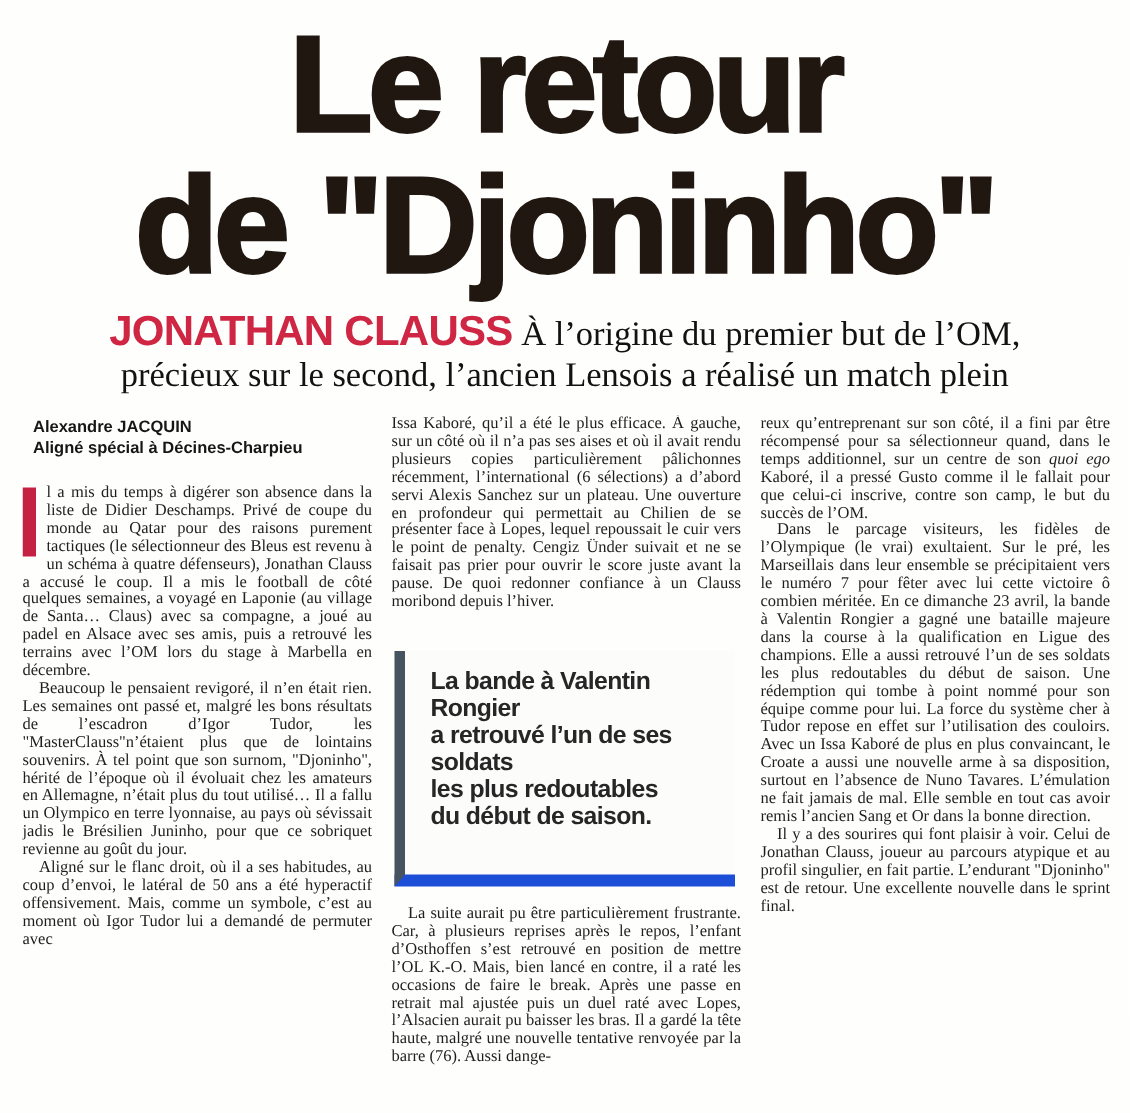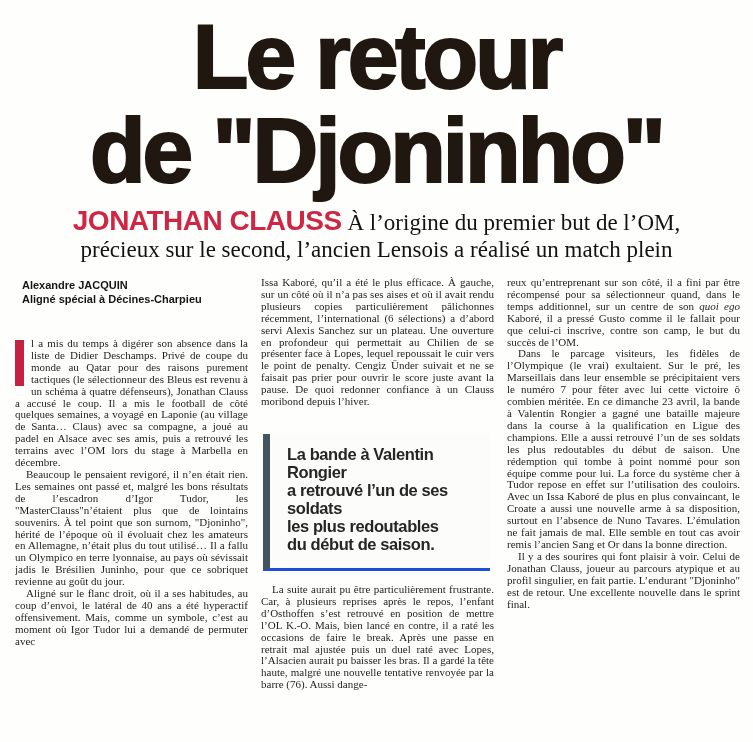--- a/index.html
+++ b/index.html
@@ -42,40 +42,40 @@
     font-family:"Liberation Serif",serif;
     font-size:11px;line-height:11.9px;
     text-align:justify;color:#1e1e1e;
     overflow:hidden;height:440px;
   }
   .col p{margin:0;}
   .col p.indent{text-indent:11px;}
   
   .byline{
     font-family:"Liberation Sans",sans-serif;
-    margin:2px 0 32px 7px;text-align:left;
+    margin:2px 0 17px 7px;text-align:left;
   }
   .byline .b-author,.byline .b-role{
     font-weight:bold;font-size:11px;line-height:13.5px;color:#161616;display:block;
   }
   .byline .b-email{
     font-size:10.5px;line-height:13px;color:#5c5c5c;display:block;
   }
   
   .dropbar{
     float:left;width:9px;height:46px;
     background:#c52142;margin:2px 7px 1px 0;
   }
   
   .pullquote{
     margin:26px 4px 13px 2px;
     border-left:7px solid #46545f;
-    border-bottom:3px solid #1d4ed8;
+    border-bottom:8px solid #1d4ed8;
     background:#fcfcfb;
-    padding:11px 4px 15px 17px;
+    padding:11px 4px 30px 17px;
   }
   .pullquote .q-text{
     font-family:"Liberation Sans",sans-serif;
     font-weight:bold;font-size:16.5px;line-height:18px;
     letter-spacing:-0.4px;color:#262626;
     text-align:left;white-space:pre-line;
   }
   .italic{font-style:italic;}
 </style>
 </head>
@@ -92,21 +92,21 @@
 
   <div class="columns">
 
     <div class="col">
       <div class="byline">
         <span class="b-author">Alexandre JACQUIN</span>
         <span class="b-role">Aligné spécial à Décines-Charpieu</span>
       </div>
       <p><span class="dropbar"></span><span>l a mis du temps à digérer son absence dans la liste de Didier Deschamps. Privé de coupe du monde au Qatar pour des raisons purement tactiques (le sélectionneur des Bleus est revenu à un schéma à quatre défenseurs), Jonathan Clauss a accusé le coup. Il a mis le football de côté quelques semaines, a voyagé en Laponie (au village de Santa… Claus) avec sa compagne, a joué au padel en Alsace avec ses amis, puis a retrouvé les terrains avec l’OM lors du stage à Marbella en décembre.</span></p>
       <p class="indent">Beaucoup le pensaient revigoré, il n’en était rien. Les semaines ont passé et, malgré les bons résultats de l’escadron d’Igor Tudor, les "MasterClauss"n’étaient plus que de lointains souvenirs. À tel point que son surnom, "Djoninho", hérité de l’époque où il évoluait chez les amateurs en Allemagne, n’était plus du tout utilisé… Il a fallu un Olympico en terre lyonnaise, au pays où sévissait jadis le Brésilien Juninho, pour que ce sobriquet revienne au goût du jour.</p>
-      <p class="indent">Aligné sur le flanc droit, où il a ses habitudes, au coup d’envoi, le latéral de 40 ans a été hyperactif offensivement. Mais, comme un symbole, c’est au moment où Igor Tudor lui a demandé de permuter avec</p>
+      <p class="indent">Aligné sur le flanc droit, où il a ses habitudes, au coup d’envoi, le latéral de 50 ans a été hyperactif offensivement. Mais, comme un symbole, c’est au moment où Igor Tudor lui a demandé de permuter avec</p>
     </div>
 
     <div class="col">
       <p>Issa Kaboré, qu’il a été le plus efficace. À gauche, sur un côté où il n’a pas ses aises et où il avait rendu plusieurs copies particulièrement pâlichonnes récemment, l’international (6 sélections) a d’abord servi Alexis Sanchez sur un plateau. Une ouverture en profondeur qui permettait au Chilien de se présenter face à Lopes, lequel repoussait le cuir vers le point de penalty. Cengiz Ünder suivait et ne se faisait pas prier pour ouvrir le score juste avant la pause. De quoi redonner confiance à un Clauss moribond depuis l’hiver.</p>
       <div class="pullquote">
         <p class="q-text">La bande à Valentin Rongier
 a retrouvé l’un de ses soldats
 les plus redoutables
 du début de saison.</p>
       </div>

